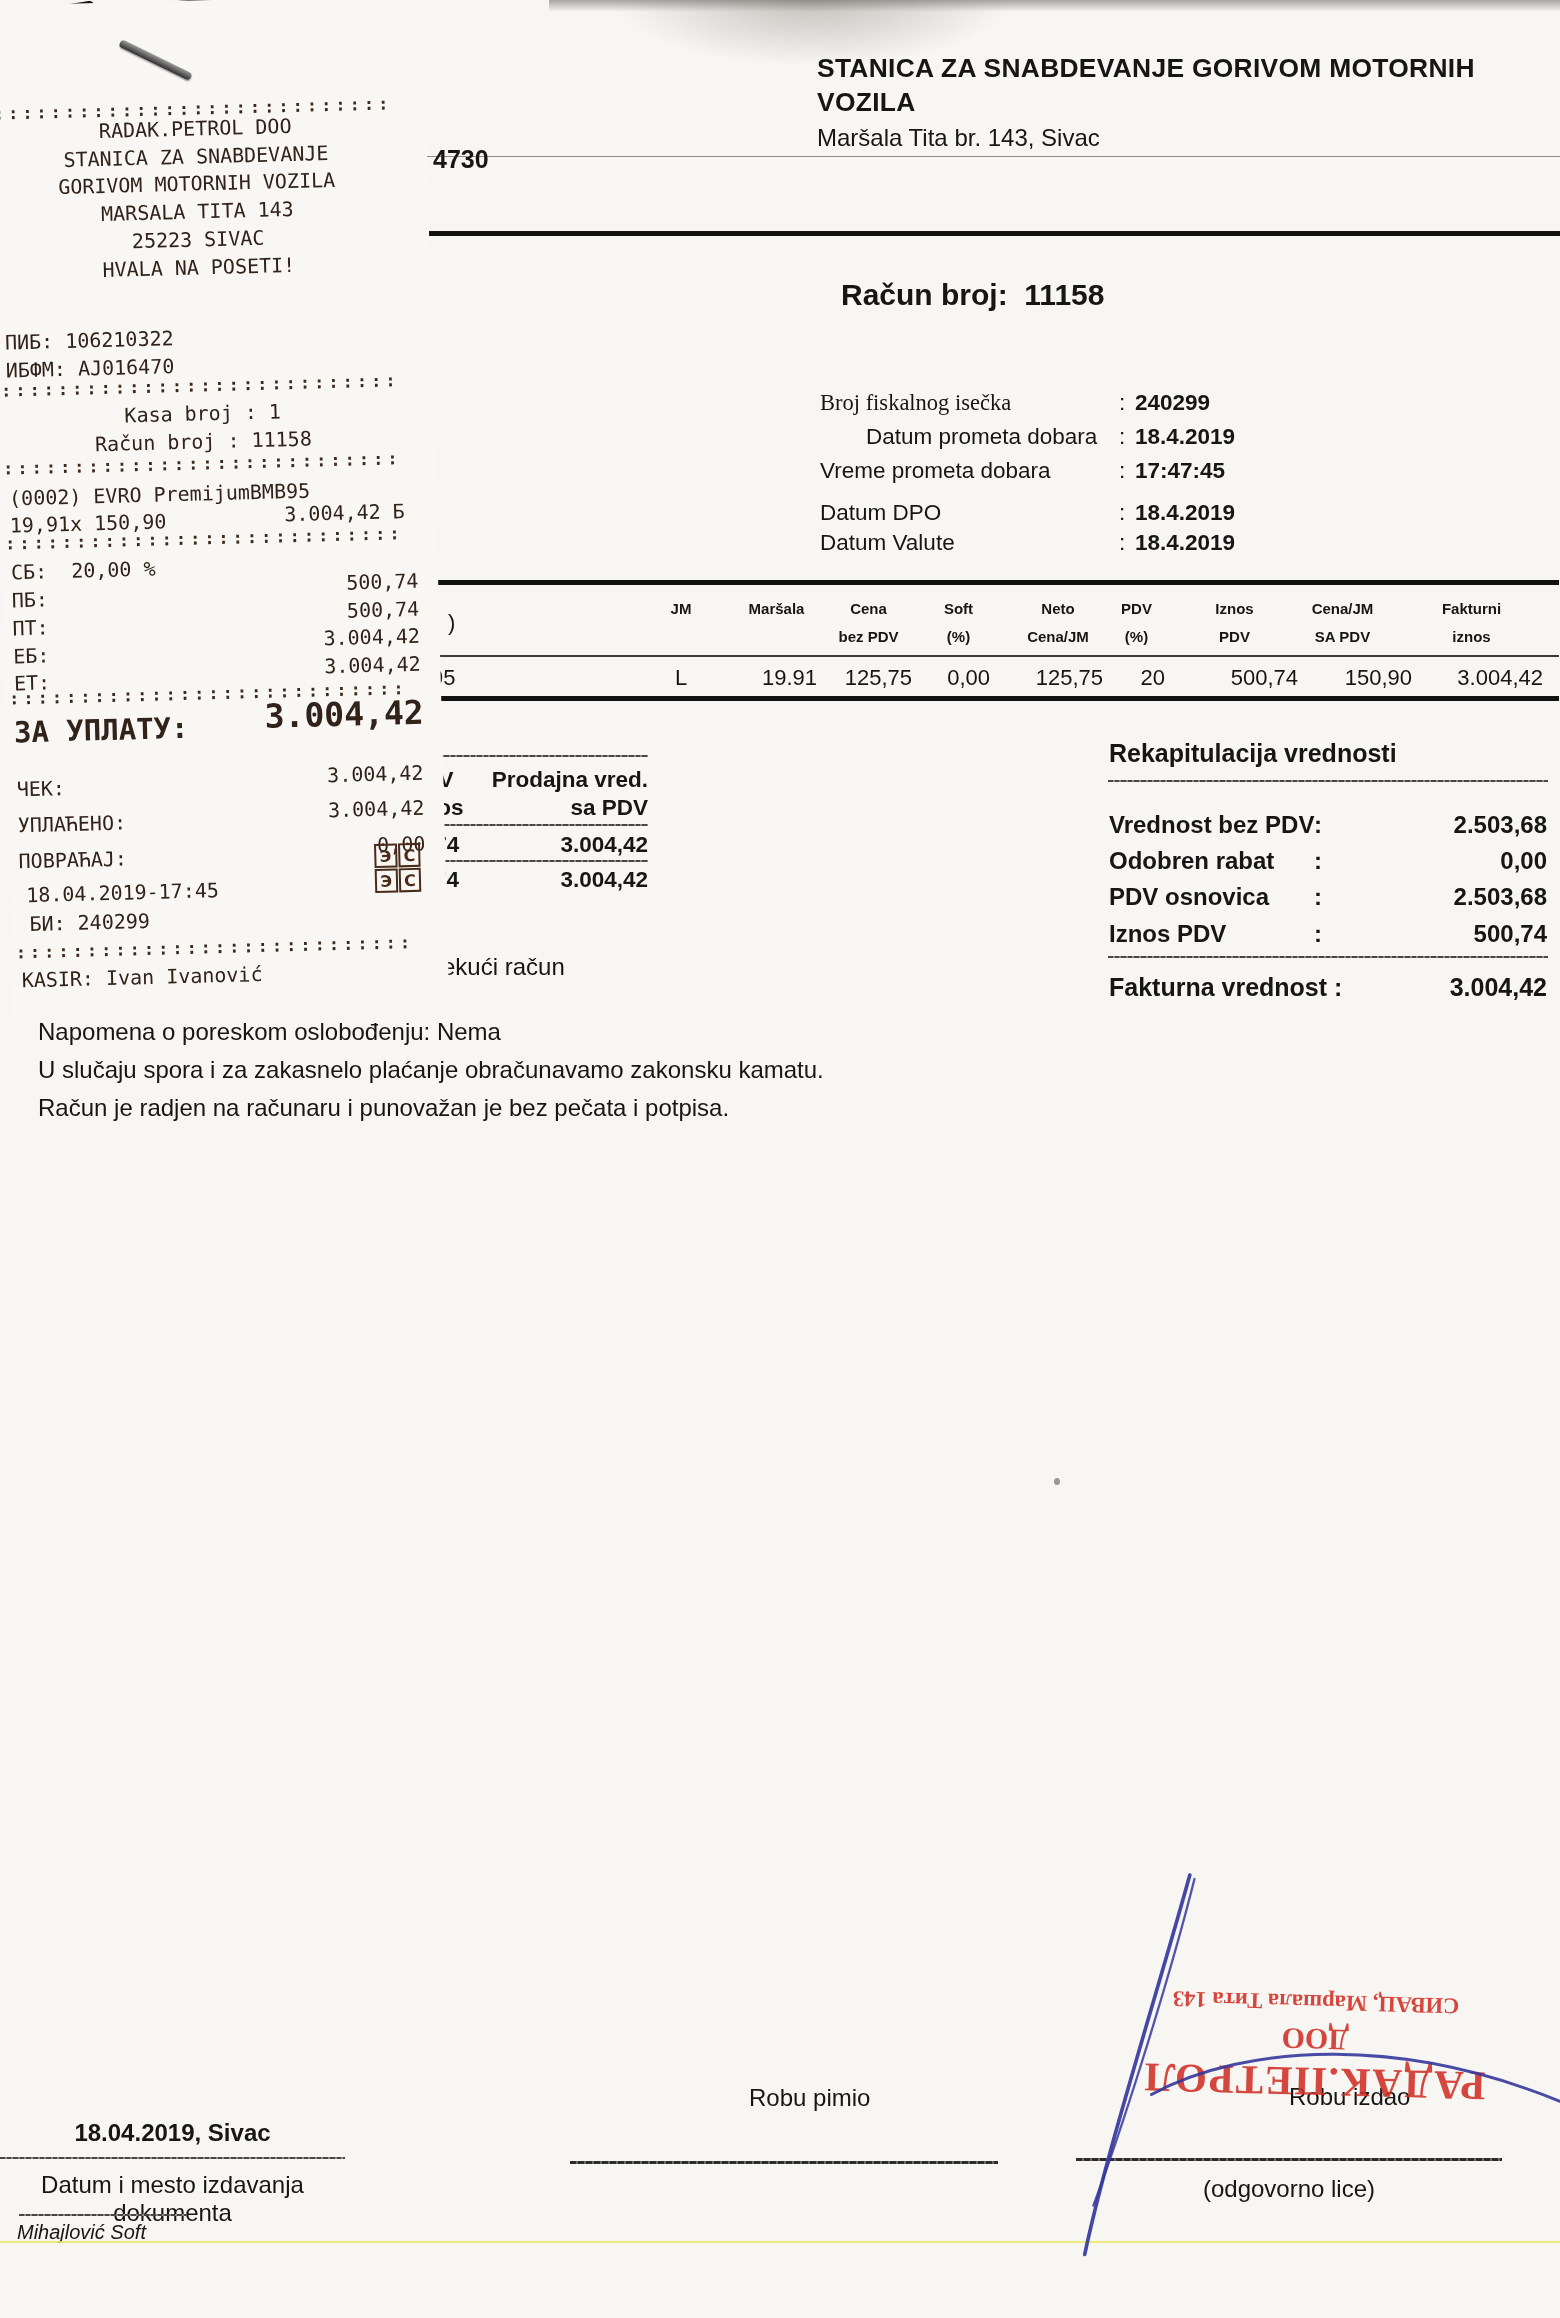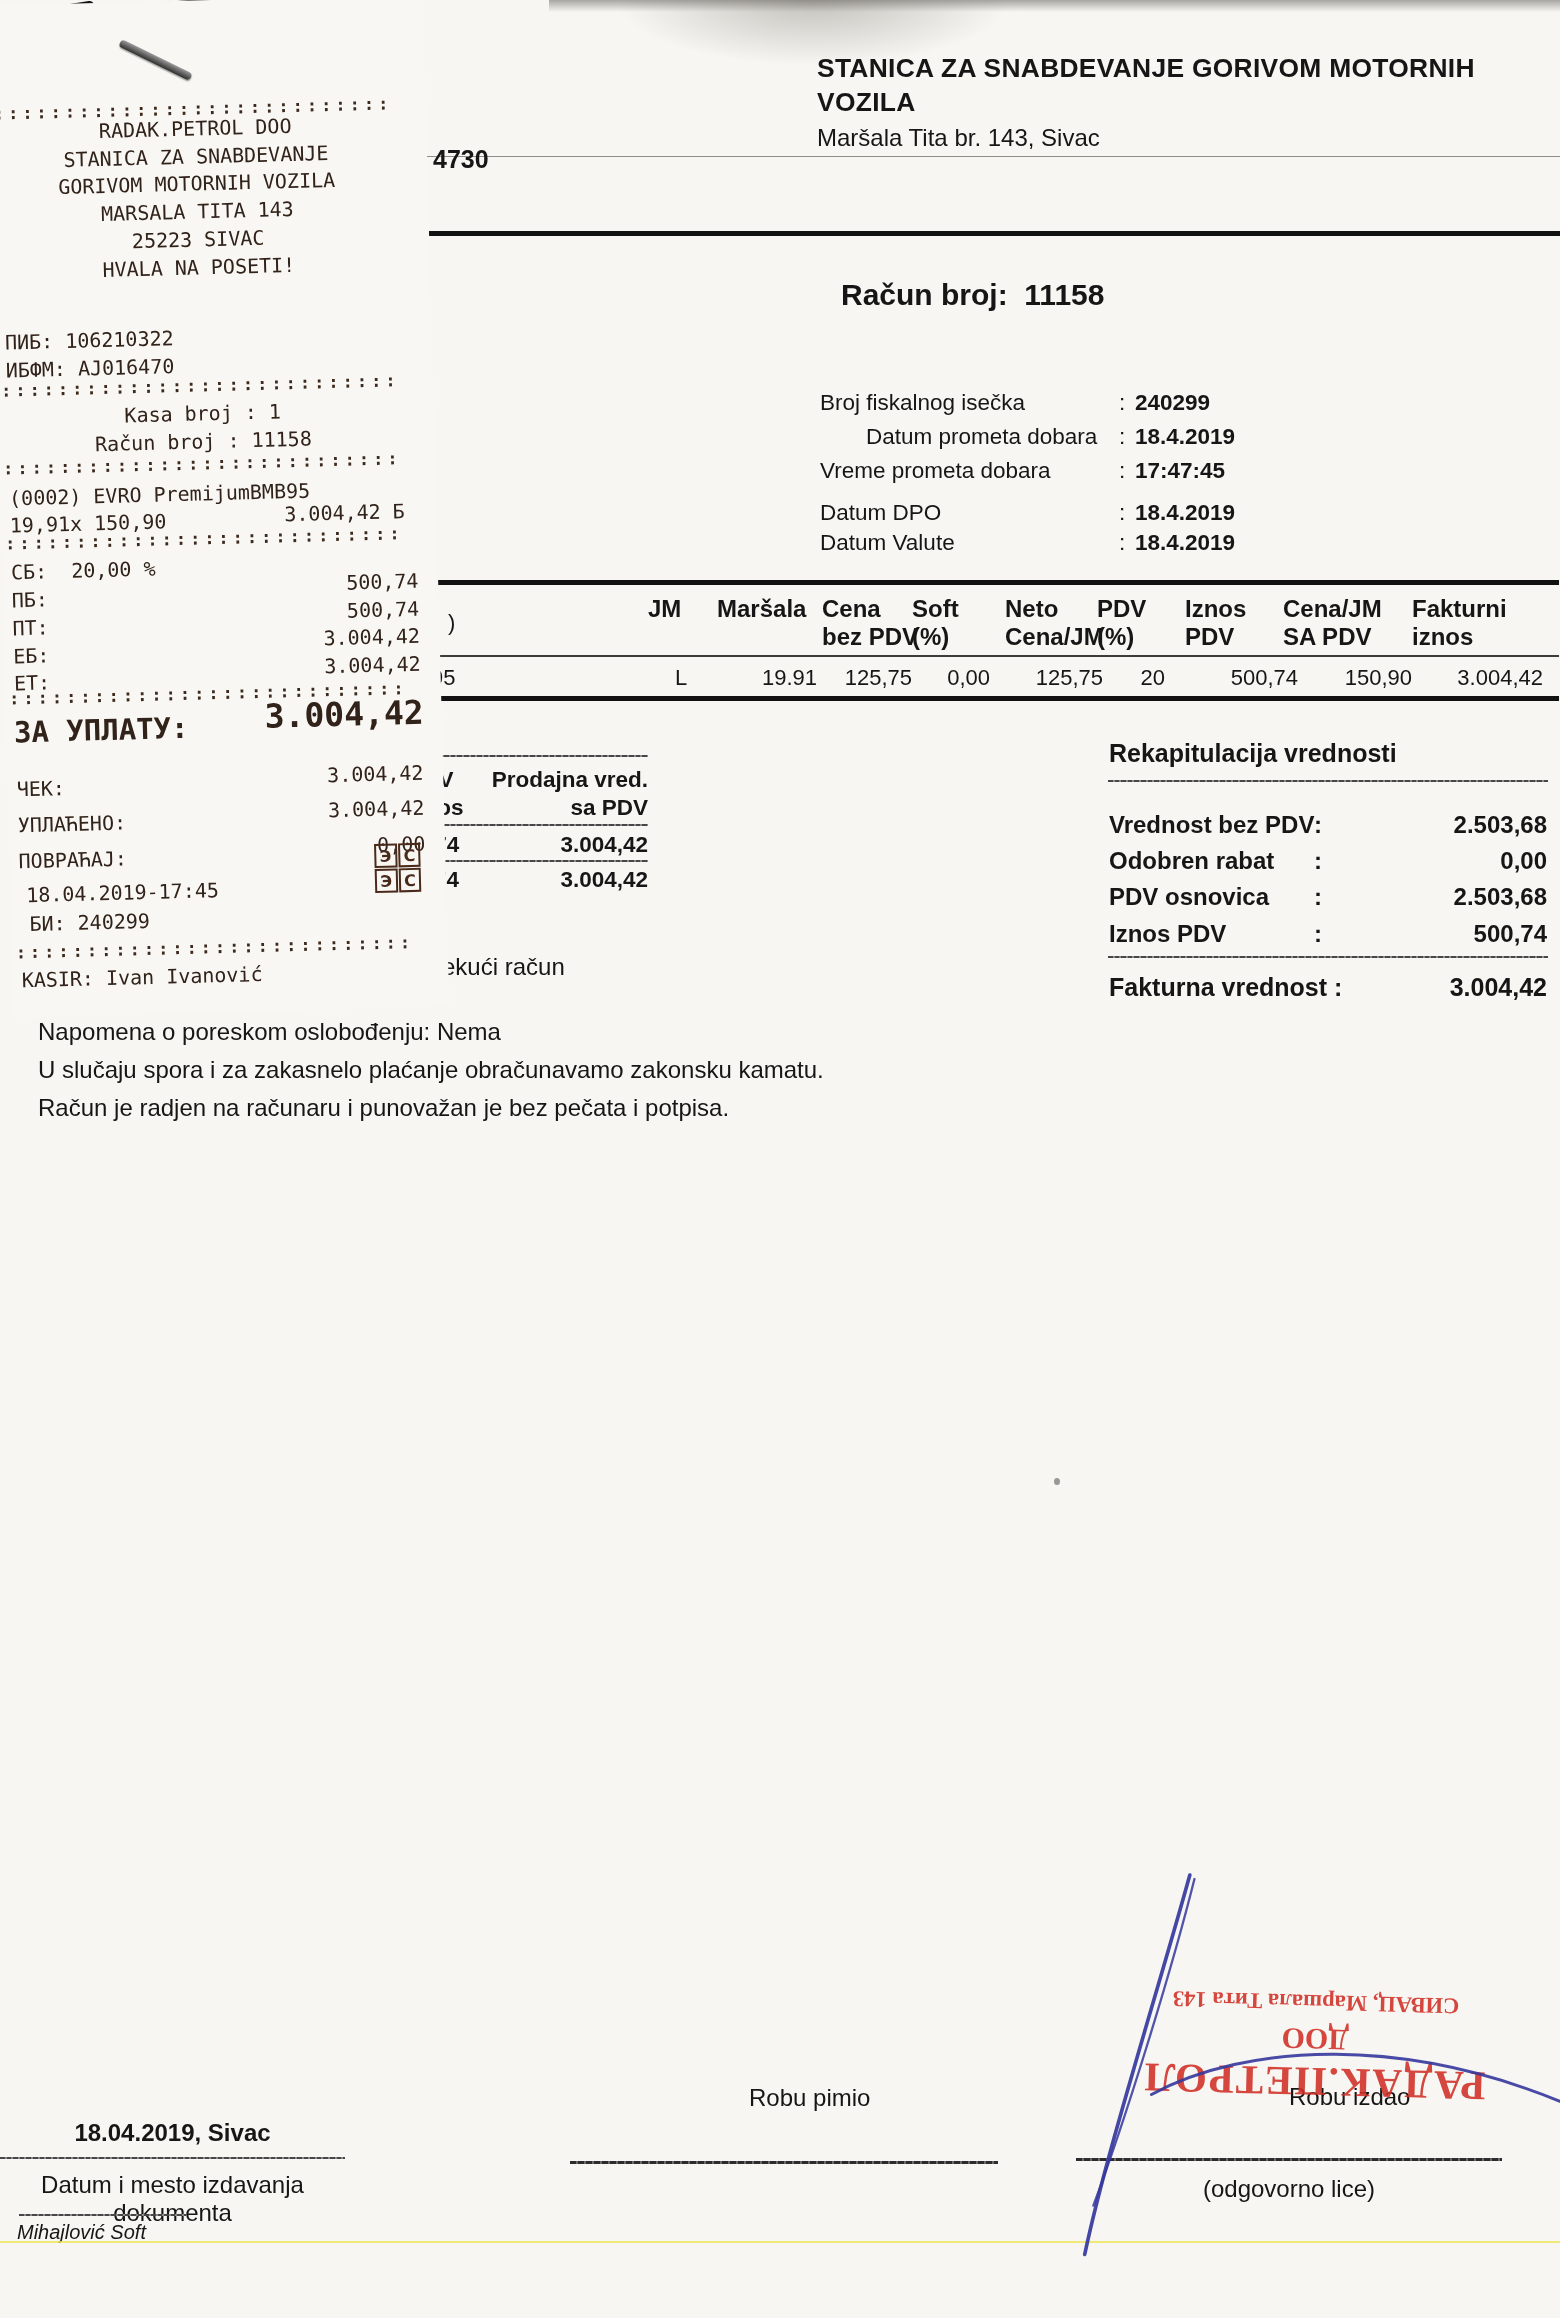--- a/index.html
+++ b/index.html
@@ -20,21 +20,21 @@
   .rule-thick{height:4.6px;background:#121212;}
   .rule-med{height:2px;background:#3c3c3c;}
   .wavy{height:2px;background:repeating-linear-gradient(90deg,#474747 0 4.6px,#8a8a8a 4.6px 6.6px);}
   .co1{font-size:26.4px;font-weight:bold;letter-spacing:0.3px;}
   .addr{font-size:24px;}
   .phone{font-size:24px;}
   .phone b{font-size:25px;}
   .title{font-size:30px;font-weight:bold;margin-left:24px;}
   .det-label,.det-colon{font-size:22.5px;}
   .det-value{font-size:22.5px;font-weight:bold;}
-  .th{font-size:24px;font-weight:bold;text-align:left;line-height:28px;white-space:pre;}
+  .th{font-size:15px;font-weight:bold;text-align:center;line-height:28px;white-space:pre;}
   .td{font-size:22px;}
   .frag{font-size:22.5px;font-weight:bold;}
   .rk-title{font-size:25px;font-weight:bold;}
   .rk-label,.rk-value{font-size:24px;font-weight:bold;}
   .note{font-size:24px;}
   .foot{font-size:24px;}
   .cap{font-size:24px;}
   .soft{font-size:20px;font-style:italic;}
   .yellow-line{height:2px;background:#ece757;opacity:.8;}
   .sig-line{height:2.6px;background:repeating-linear-gradient(90deg,#2c2c2c 0 6px,#6b6b6b 6px 8px);}
@@ -80,21 +80,21 @@
 
     <div class="abs phone" style="left:401px;top:145px;"><span>el: </span><b>4730</b></div>
 
     <div class="abs rule-thick" style="left:410px;top:231px;width:1150px;"></div>
 
     <div class="abs title" style="left:817px;top:278px;">
       <span>Račun broj:</span>&nbsp;&nbsp;<span>11158</span>
     </div>
 
     <div>
-      <div class="abs det-label" style="left:820px;top:390px;">Broj fiskalnog isečka</div>
+      <div class="abs det-label" style="left:820px;top:390px;font-family:Liberation Serif, serif;">Broj fiskalnog isečka</div>
       <div class="abs det-colon" style="left:1119px;top:390px;">:</div>
       <div class="abs det-value" style="left:1135px;top:390px;">240299</div>
 
       <div class="abs det-label" style="left:820px;top:424px;margin-left:46px;">Datum prometa dobara</div>
       <div class="abs det-colon" style="left:1119px;top:424px;">:</div>
       <div class="abs det-value" style="left:1135px;top:424px;">18.4.2019</div>
 
       <div class="abs det-label" style="left:820px;top:458px;">Vreme prometa dobara</div>
       <div class="abs det-colon" style="left:1119px;top:458px;">:</div>
       <div class="abs det-value" style="left:1135px;top:458px;">17:47:45</div>

